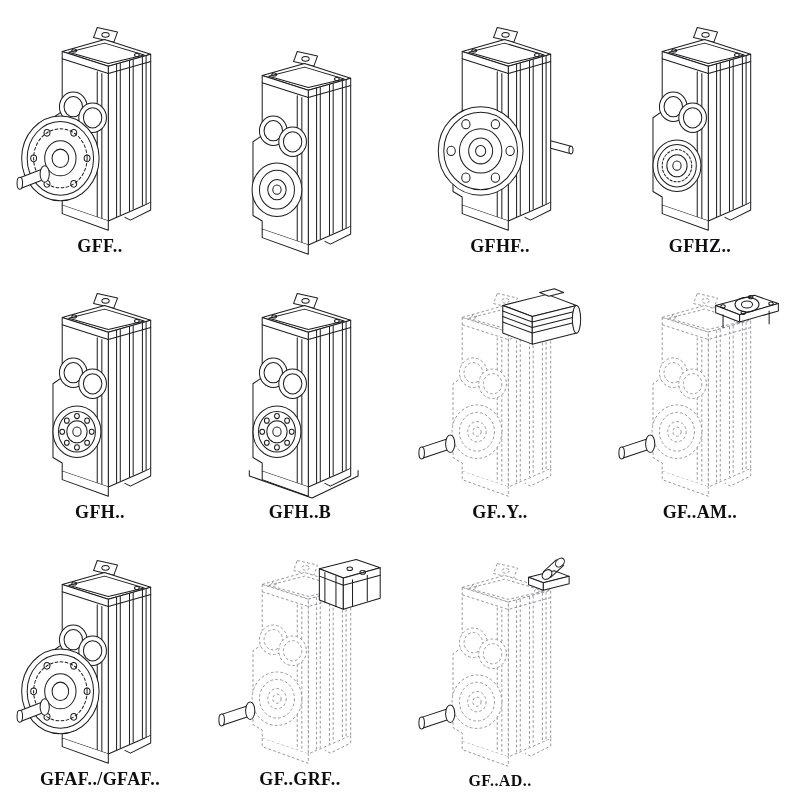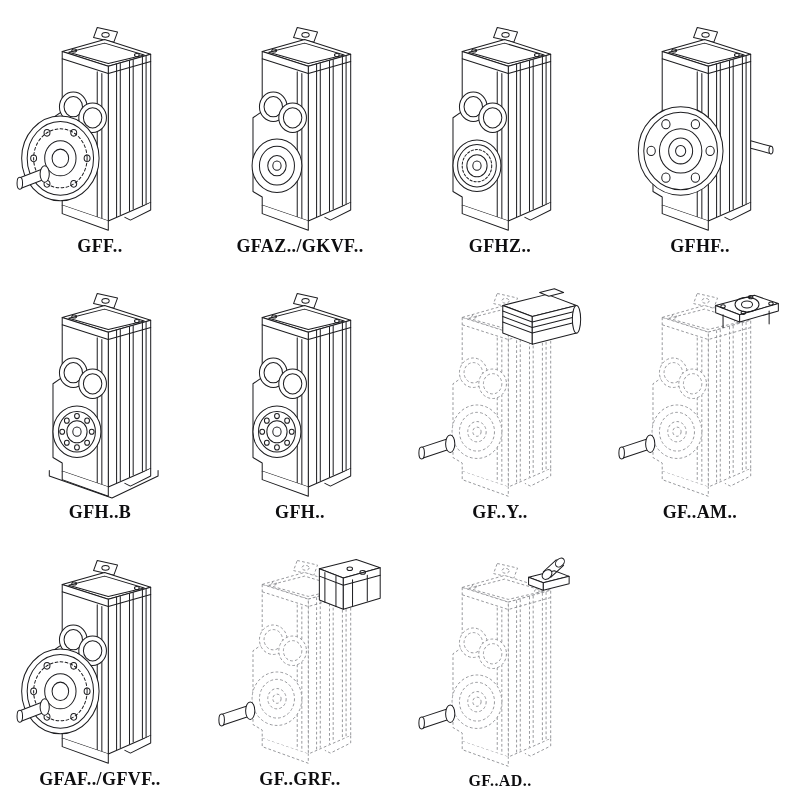--- a/index.html
+++ b/index.html
@@ -200,70 +200,69 @@
   </div>
 
   <div class="cell">
     <svg class="drawing" viewBox="0 0 190 230">
       <g class="ink">
           <use href="#d-housing"></use>
           <use href="#d-circles"></use>
           <use href="#d-hollow"></use>
         </g>
     </svg>
-    <div class="label">GFAZ../GKVF..</div>
-  </div>
-
-  <div class="cell">
-    <svg class="drawing" viewBox="0 0 190 230">
-      <g class="ink">
-          <use href="#d-housing"></use>
-          <use href="#d-circles"></use>
-          <use href="#d-bearing2"></use>
-        </g>
-    </svg>
-    <div class="label">GFHZ..</div>
   </div>
 
   <div class="cell">
     <svg class="drawing" viewBox="0 0 190 230">
       <g class="ink">
           <use href="#d-housing"></use>
           <use href="#d-faceflange"></use>
           <use href="#d-stubright"></use>
         </g>
     </svg>
     <div class="label">GFHF..</div>
   </div>
 
   <div class="cell">
     <svg class="drawing" viewBox="0 0 190 230">
       <g class="ink">
           <use href="#d-housing"></use>
           <use href="#d-circles"></use>
+          <use href="#d-bearing2"></use>
+        </g>
+    </svg>
+    <div class="label">GFHZ..</div>
+  </div>
+
+  <div class="cell">
+    <svg class="drawing" viewBox="0 0 190 230">
+      <g class="ink">
+          <use href="#d-housing"></use>
+          <use href="#d-circles"></use>
+          <use href="#d-bearing"></use>
+        </g>
+    </svg>
+    <div class="label">GFH..</div>
+  </div>
+
+  <div class="cell">
+    <svg class="drawing" viewBox="0 0 190 230">
+      <g class="ink">
+          <use href="#d-housing"></use>
+          <use href="#d-circles"></use>
           <use href="#d-bearing"></use>
           <use href="#d-base"></use>
         </g>
     </svg>
     <div class="label">GFH..B</div>
   </div>
 
   <div class="cell">
     <svg class="drawing" viewBox="0 0 190 230">
-      <g class="ink">
-          <use href="#d-housing"></use>
-          <use href="#d-circles"></use>
-          <use href="#d-bearing"></use>
-        </g>
-    </svg>
-    <div class="label">GFH..</div>
-  </div>
-
-  <div class="cell">
-    <svg class="drawing" viewBox="0 0 190 230">
       <g class="ghost">
           <use href="#d-housing"></use>
           <use href="#d-circles"></use>
           <use href="#d-hollow"></use>
         </g>
       <g class="ink">
           <use href="#d-motor"></use>
           <use href="#d-outshaft"></use>
         </g>
     </svg>
@@ -286,21 +285,21 @@
   </div>
 
   <div class="cell">
     <svg class="drawing" viewBox="0 0 190 230">
       <g class="ink">
           <use href="#d-housing"></use>
           <use href="#d-circles"></use>
           <use href="#d-flange"></use>
         </g>
     </svg>
-    <div class="label">GFAF../GFVF..</div>
+    <div class="label">GFAF../GFAF..</div>
   </div>
 
 
   <div class="cell">
     <svg class="drawing" viewBox="0 0 190 230">
       <g class="ghost">
           <use href="#d-housing"></use>
           <use href="#d-circles"></use>
           <use href="#d-hollow"></use>
         </g>

